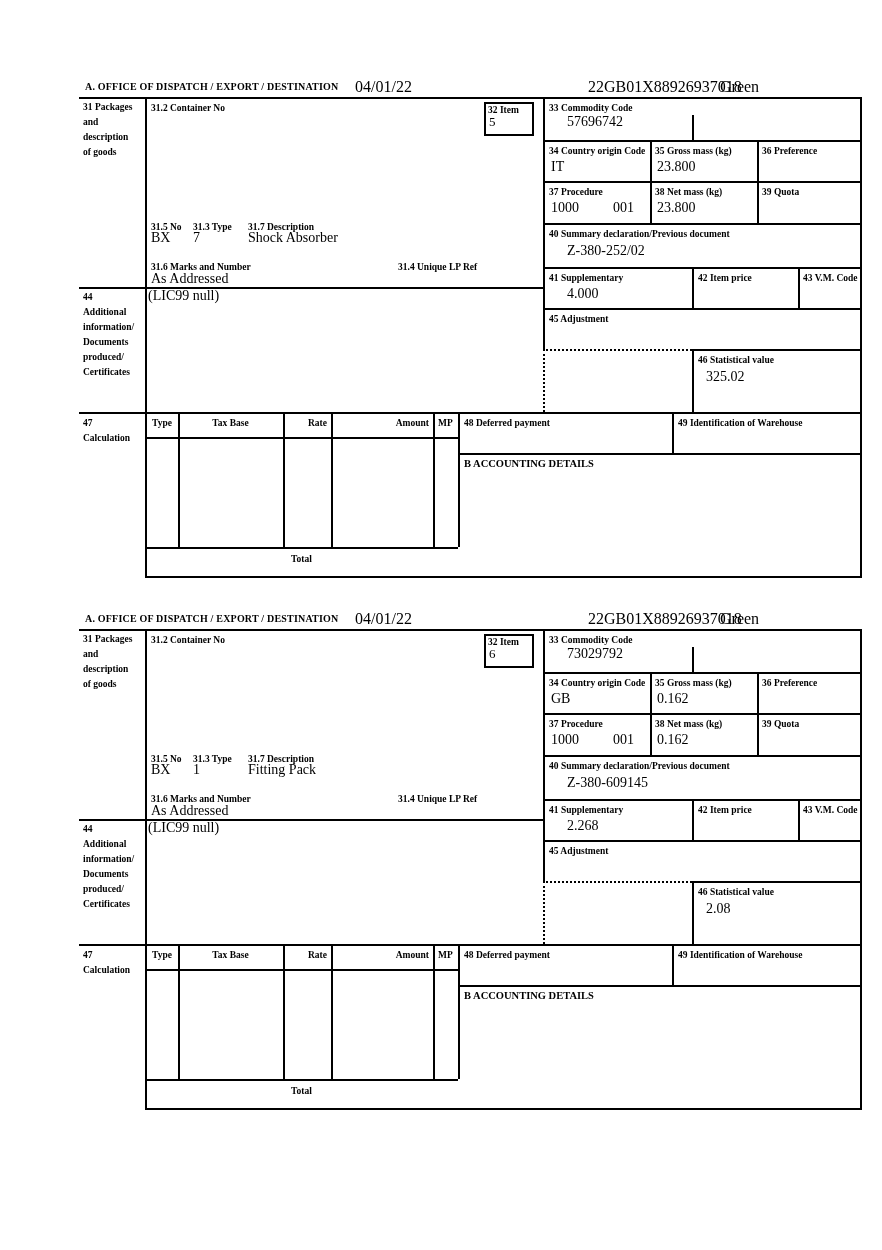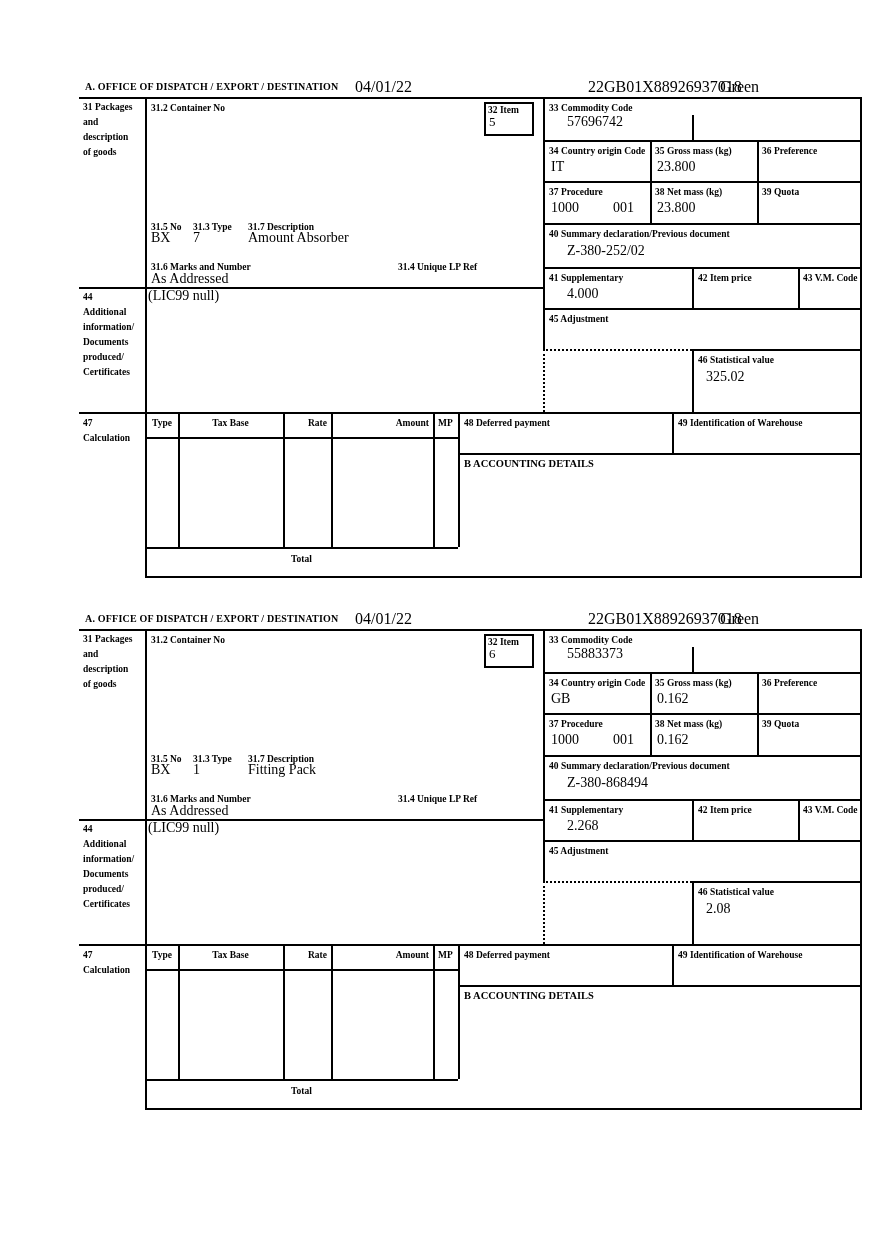--- a/index.html
+++ b/index.html
@@ -93,21 +93,21 @@
     <div class="lbl" style="left:698px;top:196px;">42 Item price</div>
     <div class="lbl" style="left:803px;top:196px;">43 V.M. Code</div>
     <div class="lbl" style="left:549px;top:237px;">45 Adjustment</div>
     <div class="lbl" style="left:698px;top:278px;">46 Statistical value</div>
     <div class="val" style="left:706px;top:294px;">325.02</div>
     <div class="lbl" style="left:151px;top:145px;">31.5 No</div>
     <div class="lbl" style="left:193px;top:145px;">31.3 Type</div>
     <div class="lbl" style="left:248px;top:145px;">31.7 Description</div>
     <div class="val" style="left:151px;top:155px;">BX</div>
     <div class="val" style="left:193px;top:155px;">7</div>
-    <div class="val" style="left:248px;top:155px;">Amount Absorber</div>
+    <div class="val" style="left:248px;top:155px;">Shock Absorber</div>
     <div class="lbl" style="left:151px;top:185px;">31.6 Marks and Number</div>
     <div class="lbl" style="left:398px;top:185px;">31.4 Unique LP Ref</div>
     <div class="val" style="left:151px;top:196px;">As Addressed</div>
     <div class="lbl" style="left:83px;top:215px;width:64px;">44
 Additional
 information/
 Documents
 produced/
 Certificates</div>
     <div class="val" style="left:148px;top:213px;">(LIC99 null)</div>
@@ -164,34 +164,34 @@
     <div class="hline" style="left:458px;top:378px;width:402px;"></div>
 
     <div class="lbl" style="left:83px;top:25px;width:62px;">31 Packages
 and
 description
 of goods</div>
     <div class="lbl" style="left:151px;top:26px;">31.2 Container No</div>
     <div class="lbl" style="left:488px;top:28px;">32 Item</div>
     <div class="val-sm" style="left:489px;top:40px;">6</div>
     <div class="lbl" style="left:549px;top:26px;">33 Commodity Code</div>
-    <div class="val" style="left:567px;top:39px;">55883373</div>
+    <div class="val" style="left:567px;top:39px;">73029792</div>
     <div class="lbl" style="left:549px;top:69px;">34 Country origin Code</div>
     <div class="val" style="left:551px;top:84px;">GB</div>
     <div class="lbl" style="left:655px;top:69px;">35 Gross mass (kg)</div>
     <div class="val" style="left:657px;top:84px;">0.162</div>
     <div class="lbl" style="left:762px;top:69px;">36 Preference</div>
     <div class="lbl" style="left:549px;top:110px;">37 Procedure</div>
     <div class="val" style="left:551px;top:125px;">1000</div>
     <div class="val" style="left:613px;top:125px;">001</div>
     <div class="lbl" style="left:655px;top:110px;">38 Net mass (kg)</div>
     <div class="val" style="left:657px;top:125px;">0.162</div>
     <div class="lbl" style="left:762px;top:110px;">39 Quota</div>
     <div class="lbl" style="left:549px;top:152px;">40 Summary declaration/Previous document</div>
-    <div class="val" style="left:567px;top:168px;">Z-380-868494</div>
+    <div class="val" style="left:567px;top:168px;">Z-380-609145</div>
     <div class="lbl" style="left:549px;top:196px;">41 Supplementary</div>
     <div class="val" style="left:567px;top:211px;">2.268</div>
     <div class="lbl" style="left:698px;top:196px;">42 Item price</div>
     <div class="lbl" style="left:803px;top:196px;">43 V.M. Code</div>
     <div class="lbl" style="left:549px;top:237px;">45 Adjustment</div>
     <div class="lbl" style="left:698px;top:278px;">46 Statistical value</div>
     <div class="val" style="left:706px;top:294px;text-align:right;">2.08</div>
     <div class="lbl" style="left:151px;top:145px;">31.5 No</div>
     <div class="lbl" style="left:193px;top:145px;">31.3 Type</div>
     <div class="lbl" style="left:248px;top:145px;">31.7 Description</div>

